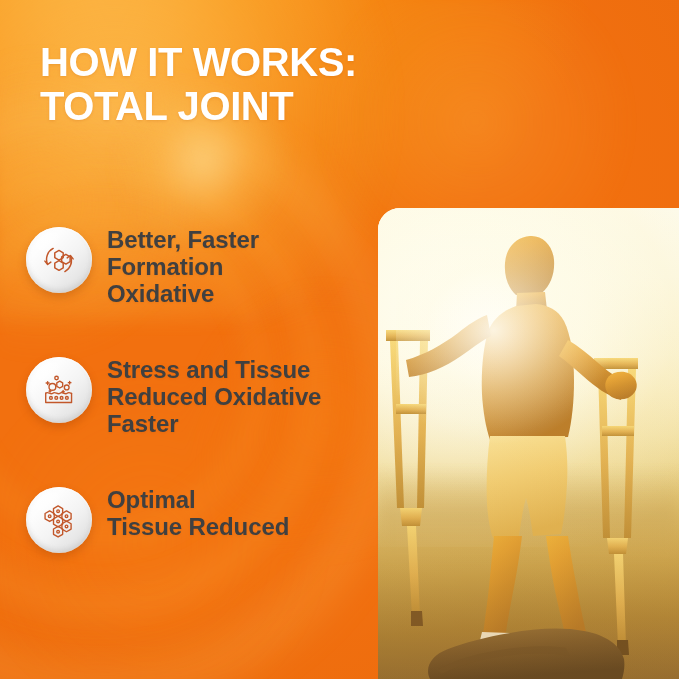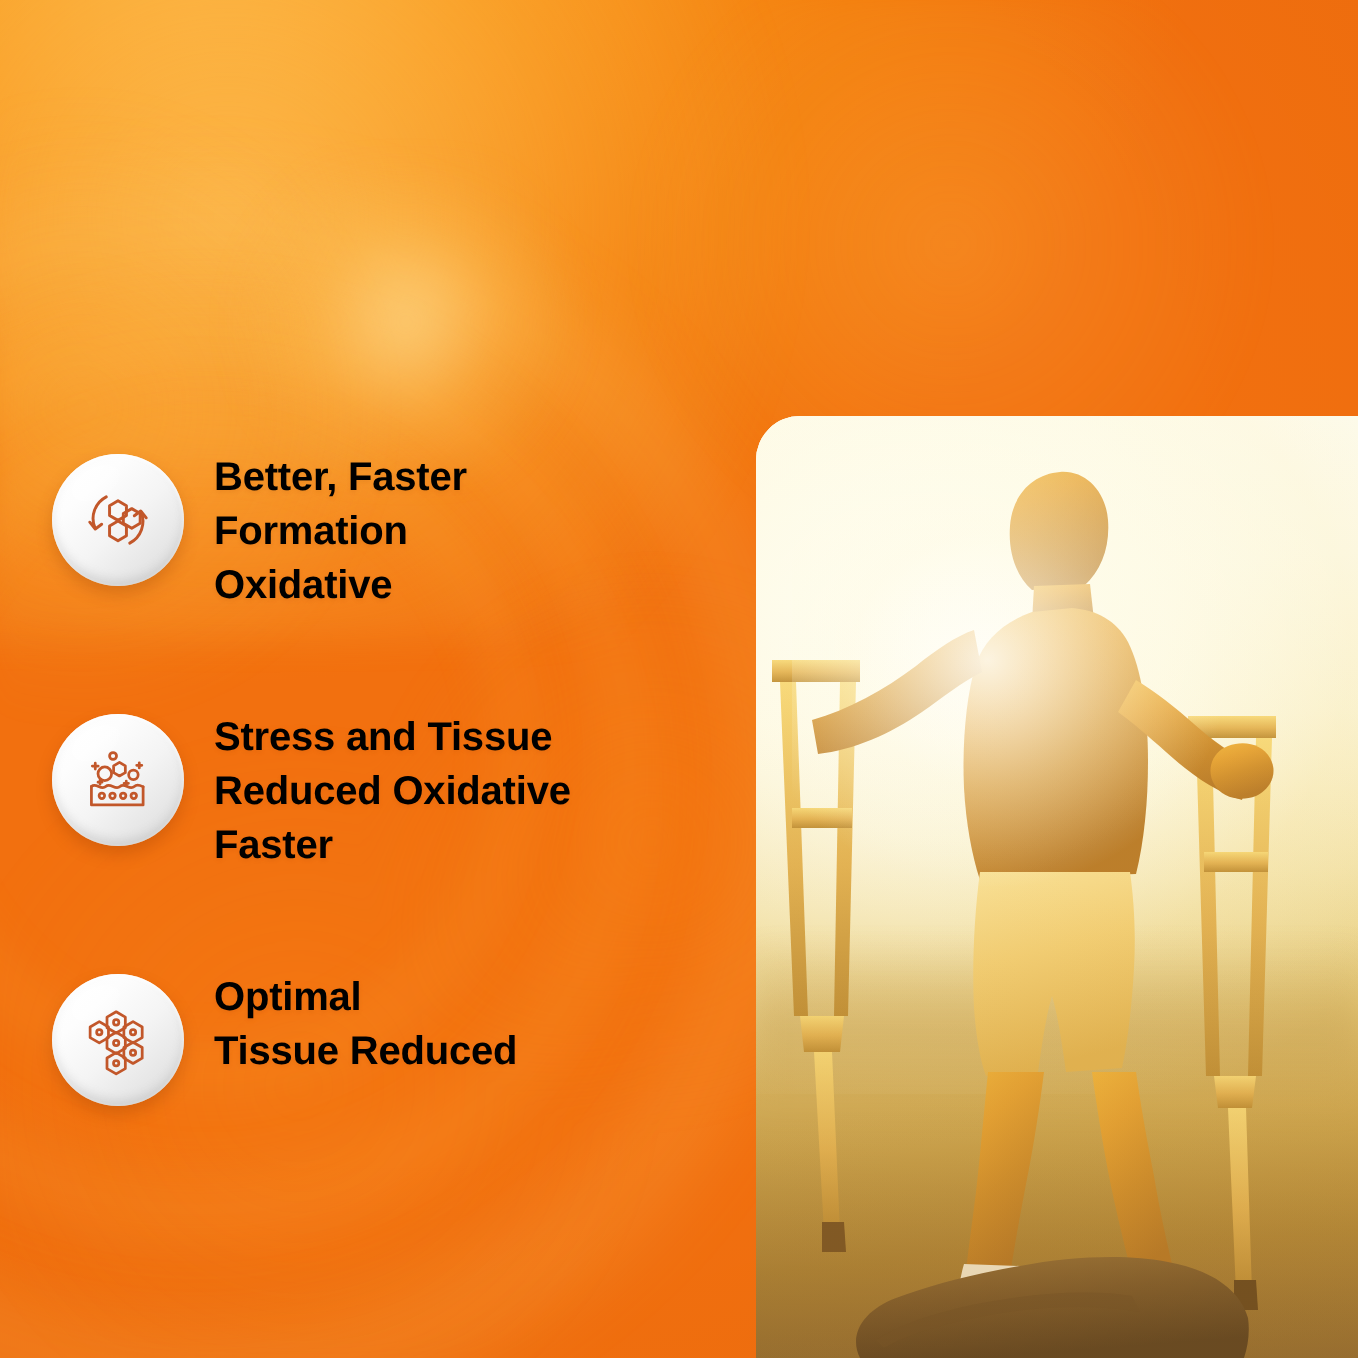--- a/index.html
+++ b/index.html
@@ -131,24 +131,24 @@
     width:26px; height:15px;
     border-radius:50%;
     background:linear-gradient(150deg, rgba(255,255,255,0.95), rgba(255,255,255,0));
     transform:rotate(-28deg);
     pointer-events:none;
   }
   .icon-badge svg { display:block; }
 
   .feature-text {
     margin-left:15px;
-    color:#000000;
+    color:#404040;
     font-family:"Liberation Sans", sans-serif;
     font-weight:700;
-    font-size:20px;
+    font-size:24px;
     line-height:27px;
     letter-spacing:-0.1px;
     padding-top:2px;
     text-shadow:0 1px 2px rgba(180,70,0,0.14);
   }
   .feature-text .ft-line { display:block; white-space:nowrap; }
 
   
   .photo-panel {
     position:absolute;
@@ -213,20 +213,22 @@
   <div class="bg-base"></div>
   <div class="bg-glow-tl"></div>
   <div class="bg-swirl-a"></div>
   <div class="bg-swirl-b"></div>
   <div class="bg-swirl-c"></div>
   <div class="bg-mottle"></div>
   <div class="bg-flare"></div>
   <div class="bg-vignette"></div>
 
   <h1 class="headline">
+    <span class="hl-line">HOW IT WORKS:</span>
+    <span class="hl-line">TOTAL JOINT</span>
   </h1>
 
   <div class="features">
 
     <div class="feature">
       <div class="icon-badge">
         <svg viewBox="0 0 48 48" width="44" height="44" aria-hidden="true">
           <g fill="none" stroke="#C2572A" stroke-width="1.6" stroke-linecap="round" stroke-linejoin="round">
 
             <polygon points="24,13.5 28.6,16.2 28.6,21.5 24,24.2 19.4,21.5 19.4,16.2"></polygon>

